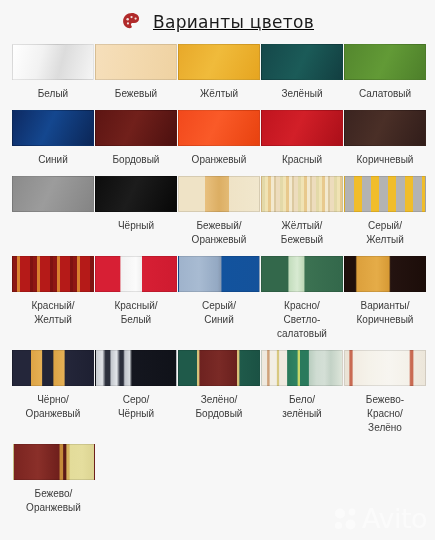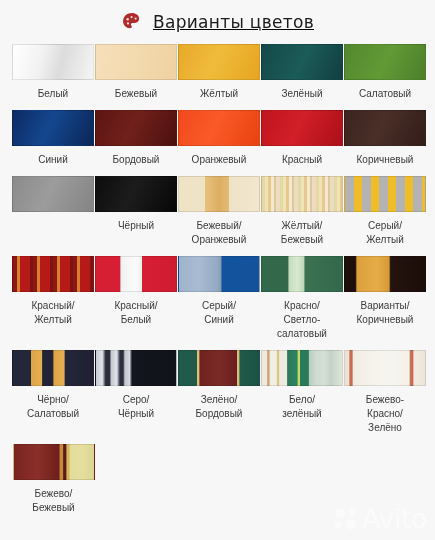--- a/index.html
+++ b/index.html
@@ -206,21 +206,21 @@
         <div class="cell">
           <div class="swatch" style="background: linear-gradient(90deg, rgb(31, 15, 11) 0%, rgb(31, 15, 11) 13%, rgb(220, 160, 60) 15%, rgb(229, 172, 72) 40%, rgb(215, 154, 53) 55%, rgb(36, 19, 16) 57%, rgb(28, 13, 9) 100%);"></div>
           <div class="caption">Варианты/
 Коричневый</div>
         </div>
       </div>
       <div class="row">
         <div class="cell">
           <div class="swatch" style="background: linear-gradient(90deg, rgb(36, 38, 58) 0%, rgb(36, 38, 58) 22%, rgb(221, 164, 69) 23%, rgb(229, 176, 85) 36%, rgb(34, 36, 54) 37%, rgb(34, 36, 54) 50%, rgb(221, 164, 69) 51%, rgb(229, 176, 85) 64%, rgb(36, 38, 58) 65%, rgb(30, 32, 50) 100%);"></div>
           <div class="caption">Чёрно/
-Салатовый</div>
+Оранжевый</div>
         </div>
         <div class="cell">
           <div class="swatch" style="background: linear-gradient(90deg, rgb(200, 204, 209) 0%, rgb(223, 226, 230) 8%, rgb(43, 47, 60) 12%, rgb(43, 47, 60) 17%, rgb(195, 199, 205) 19%, rgb(227, 230, 234) 26%, rgb(43, 47, 60) 30%, rgb(43, 47, 60) 34%, rgb(192, 196, 203) 36%, rgb(214, 218, 222) 42%, rgb(20, 22, 31) 45%, rgb(16, 18, 25) 100%);"></div>
           <div class="caption">Серо/
 Чёрный</div>
         </div>
         <div class="cell">
           <div class="swatch" style="background: linear-gradient(90deg, rgb(31, 90, 74) 0%, rgb(31, 90, 74) 22%, rgb(216, 194, 122) 23%, rgb(216, 194, 122) 25%, rgb(110, 34, 32) 26%, rgb(122, 42, 38) 50%, rgb(106, 32, 30) 72%, rgb(216, 194, 122) 73%, rgb(216, 194, 122) 75%, rgb(31, 90, 74) 76%, rgb(27, 82, 68) 100%);"></div>
           <div class="caption">Зелёно/
 Бордовый</div>
@@ -234,21 +234,21 @@
           <div class="swatch" style="background: linear-gradient(90deg, rgb(234, 227, 214) 0%, rgb(234, 227, 214) 5%, rgb(201, 106, 82) 6%, rgb(201, 106, 82) 9%, rgb(242, 236, 226) 10%, rgb(245, 242, 234) 30%, rgb(247, 245, 240) 55%, rgb(244, 241, 233) 80%, rgb(201, 106, 82) 82%, rgb(201, 106, 82) 85%, rgb(239, 233, 223) 86%, rgb(236, 230, 218) 100%);"></div>
           <div class="caption">Бежево-
 Красно/
 Зелёно</div>
         </div>
       </div>
       <div class="row">
         <div class="cell">
           <div class="swatch" style="background: linear-gradient(90deg, rgb(122, 36, 32) 0%, rgb(138, 47, 41) 30%, rgb(111, 31, 28) 56%, rgb(197, 138, 58) 58%, rgb(197, 138, 58) 61%, rgb(92, 26, 23) 62%, rgb(92, 26, 23) 65%, rgb(214, 181, 96) 66%, rgb(214, 181, 96) 69%, rgb(227, 220, 154) 70%, rgb(229, 222, 158) 85%, rgb(220, 212, 146) 100%);"></div>
           <div class="caption">Бежево/
-Бежевый</div>
+Оранжевый</div>
         </div>
       </div>
     </div>
 
   <div class="watermark">
     <svg class="watermark-dots" viewBox="0 0 26 26" aria-hidden="true">
       <circle cx="7" cy="7.5" r="5" fill="#ffffff"></circle>
       <circle cx="19" cy="6" r="3.4" fill="#ffffff"></circle>
       <circle cx="5.5" cy="19.5" r="3.6" fill="#ffffff"></circle>
       <circle cx="17.5" cy="18.5" r="5" fill="#ffffff"></circle>

